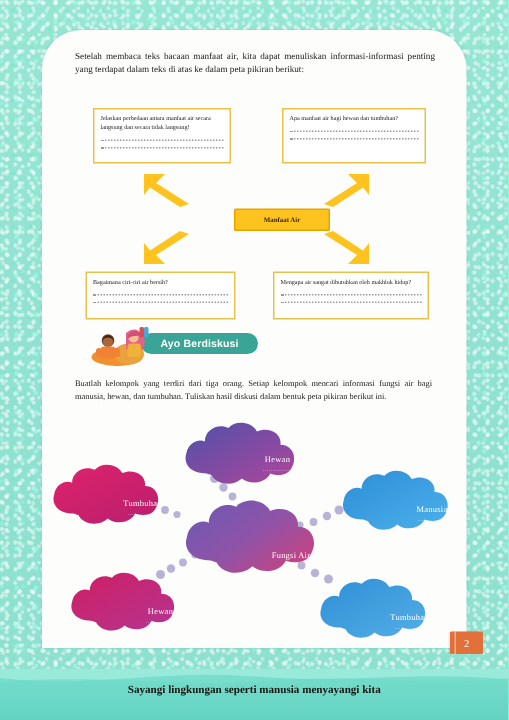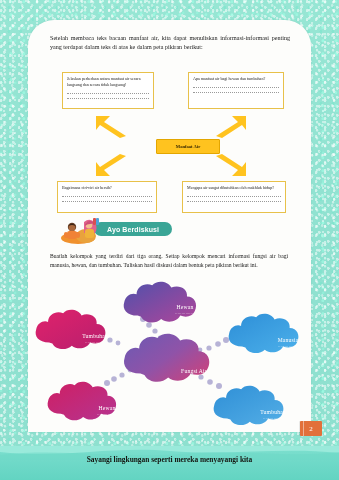--- a/index.html
+++ b/index.html
@@ -281,14 +281,14 @@
 
 </div>
 
 <div id="pagenum">2</div>
 
 <div id="footer">
   <svg class="wave" viewBox="0 0 339 14" preserveAspectRatio="none">
     <path d="M0,6 C60,13 110,0 170,5 C230,10 280,1 339,7 L339,0 L0,0 Z" fill="#9aeadb"></path>
     <path d="M0,9 C60,2 120,13 180,8 C240,3 290,12 339,6 L339,14 L0,14 Z" fill="#6ed8c7" opacity=".55"></path>
   </svg>
-  <div class="txt">Sayangi lingkungan seperti mereka menyayangi kita</div>
+  <div class="txt">Sayangi lingkungan seperti manusia menyayangi kita</div>
 </div>
 
 </body></html>

